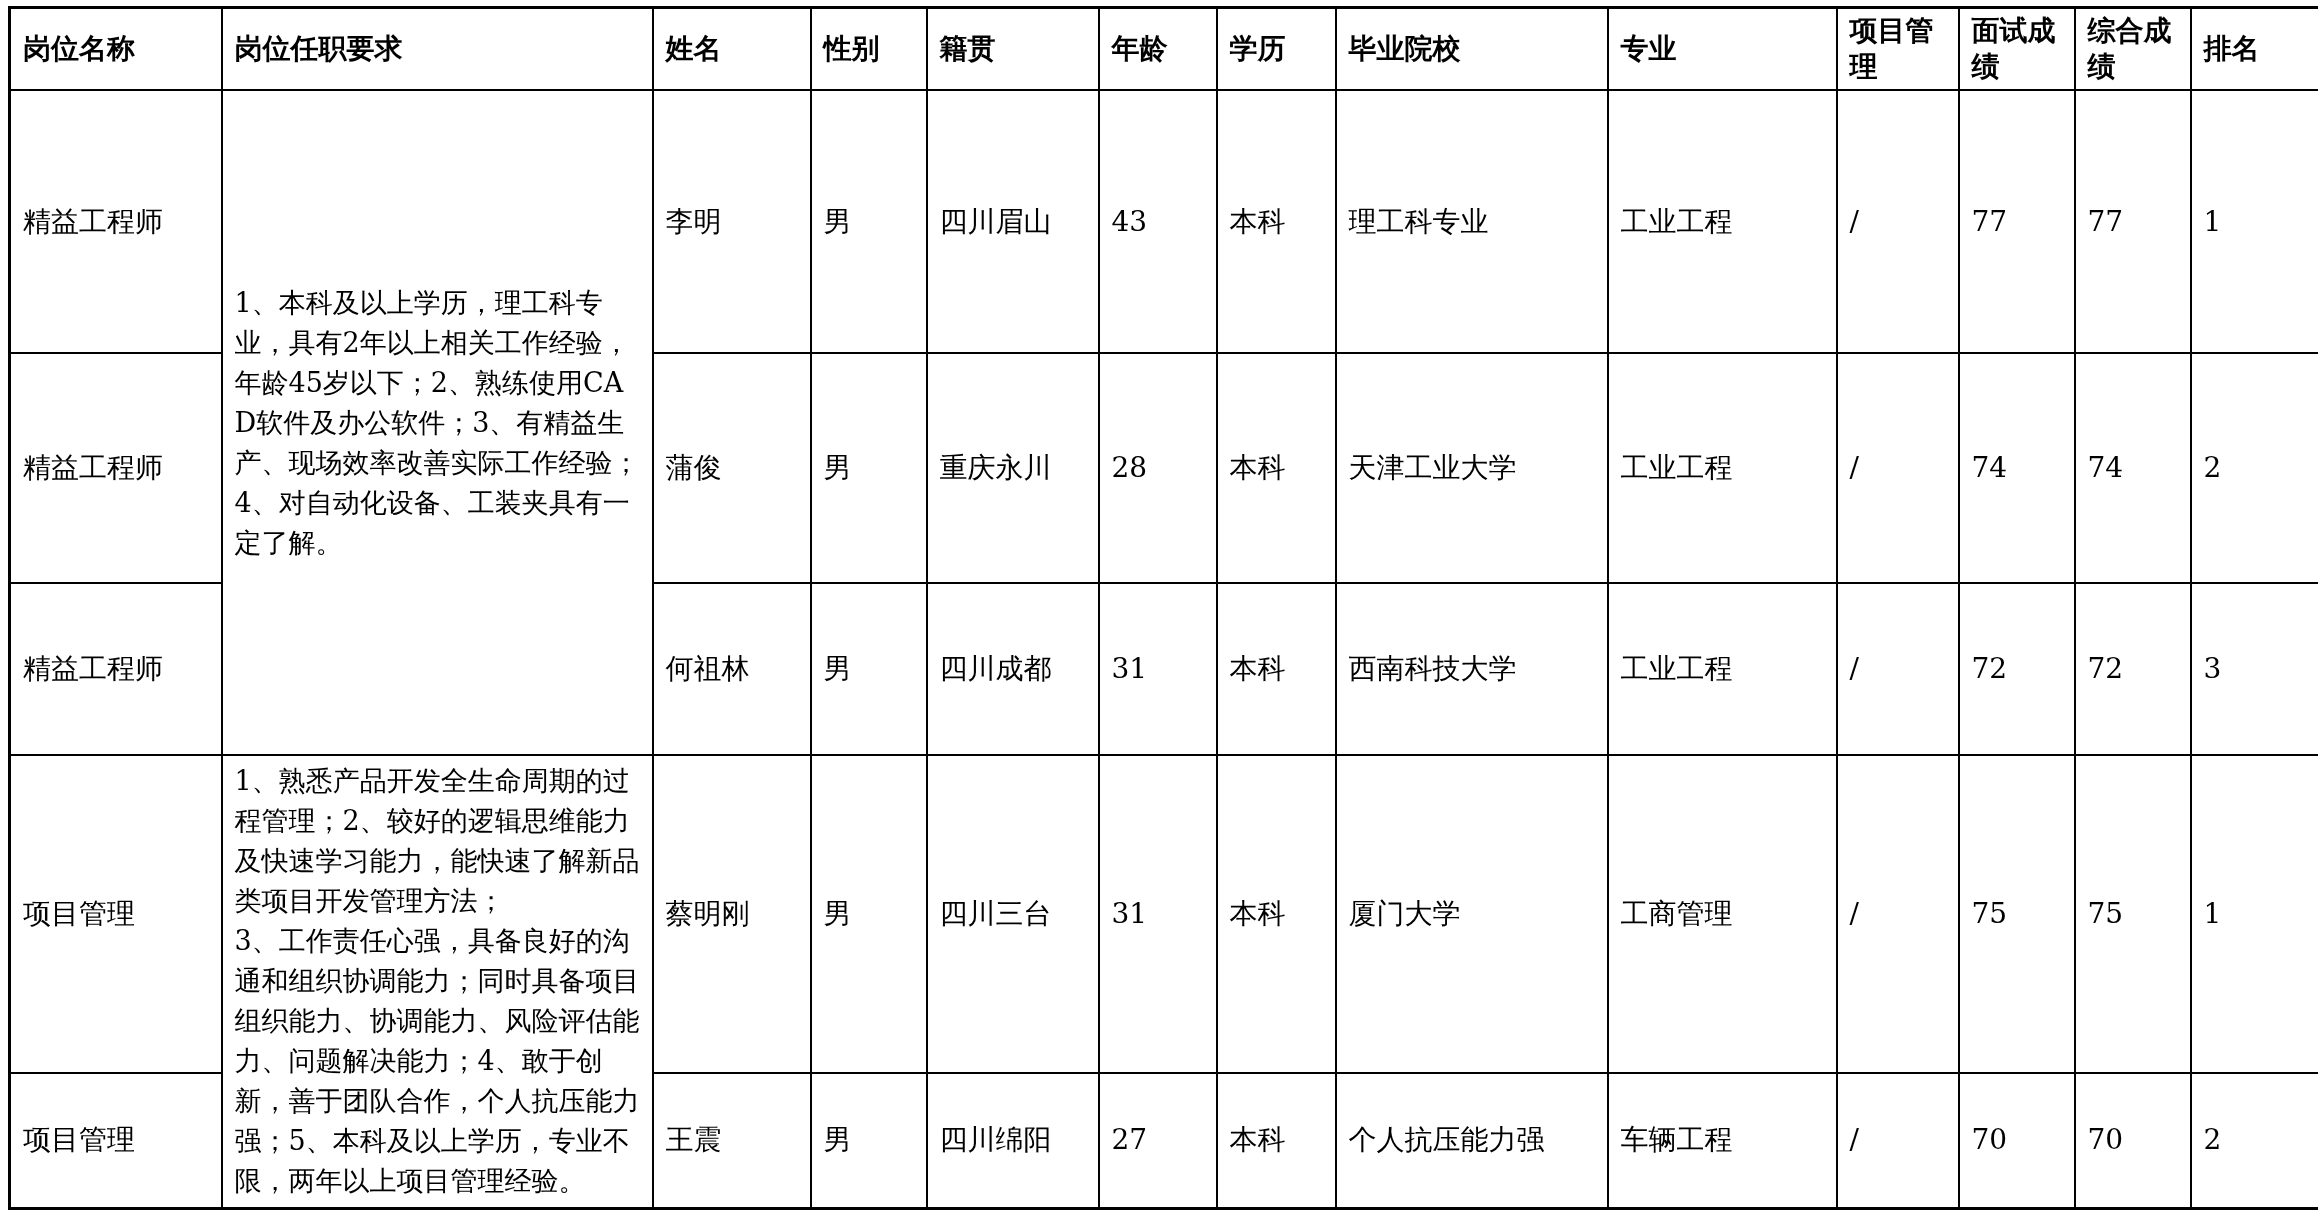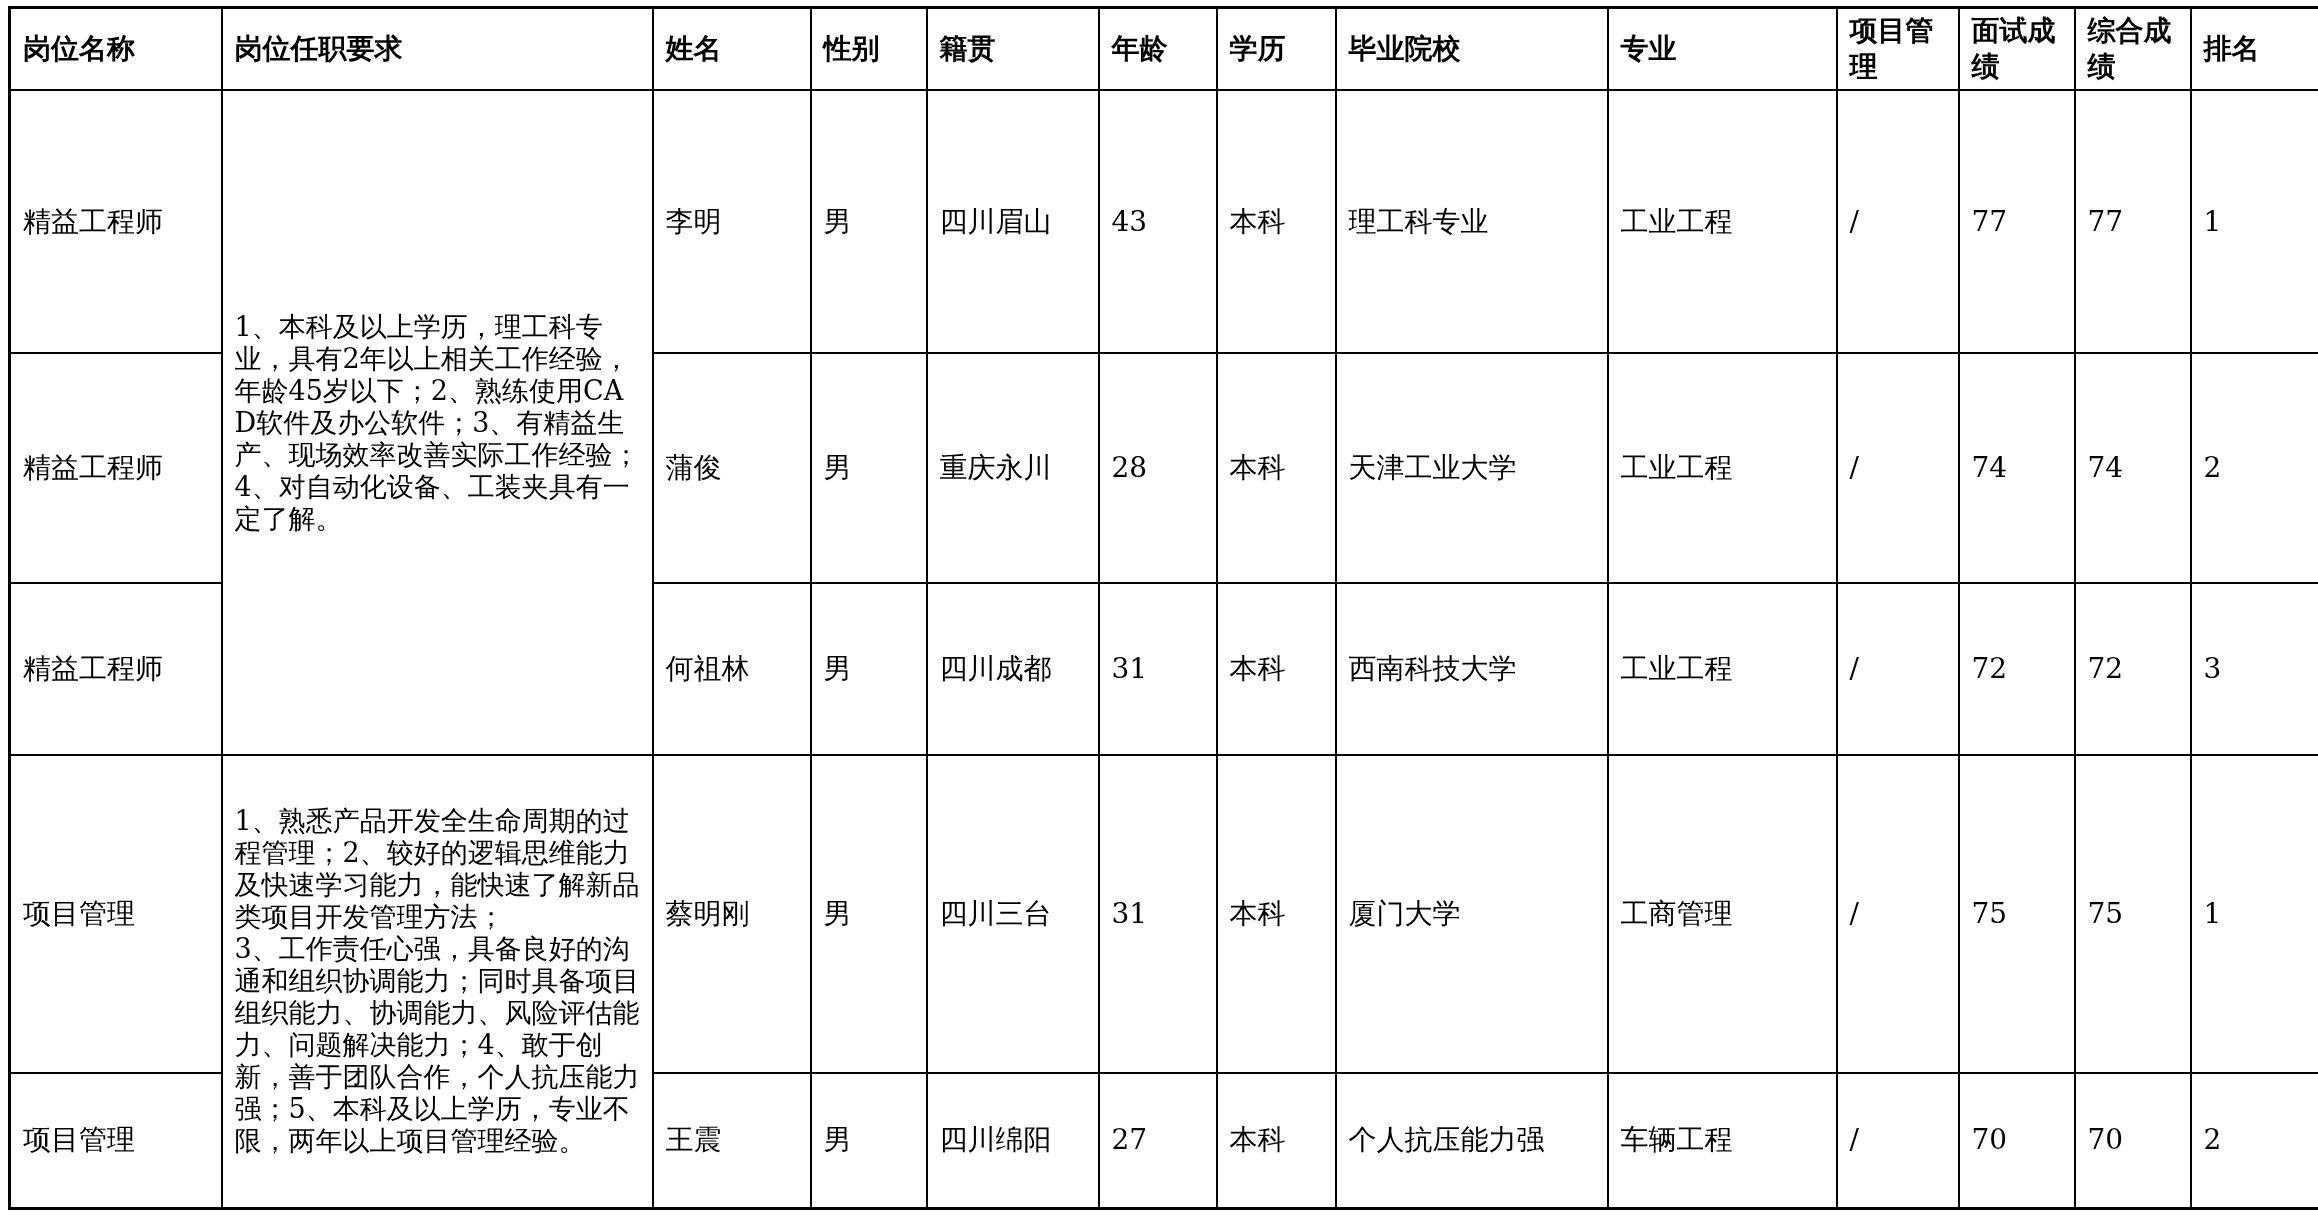--- a/index.html
+++ b/index.html
@@ -38,21 +38,21 @@
     font-weight: bold;
     line-height: 36px;
   }
   td {
     font-weight: normal;
     line-height: 38px;
   }
   td.req-cell {
     white-space: pre-line;
     font-size: 27px;
-    line-height: 32px;
+    line-height: 40px;
     padding-right: 8px;
   }
   tr.header-row  { height: 77px; }
   tr.row-1 { height: 263px; }
   tr.row-2 { height: 230px; }
   tr.row-3 { height: 172px; }
   tr.row-4 { height: 318px; }
   tr.row-5 { height: 135px; }
 </style>
 </head>

